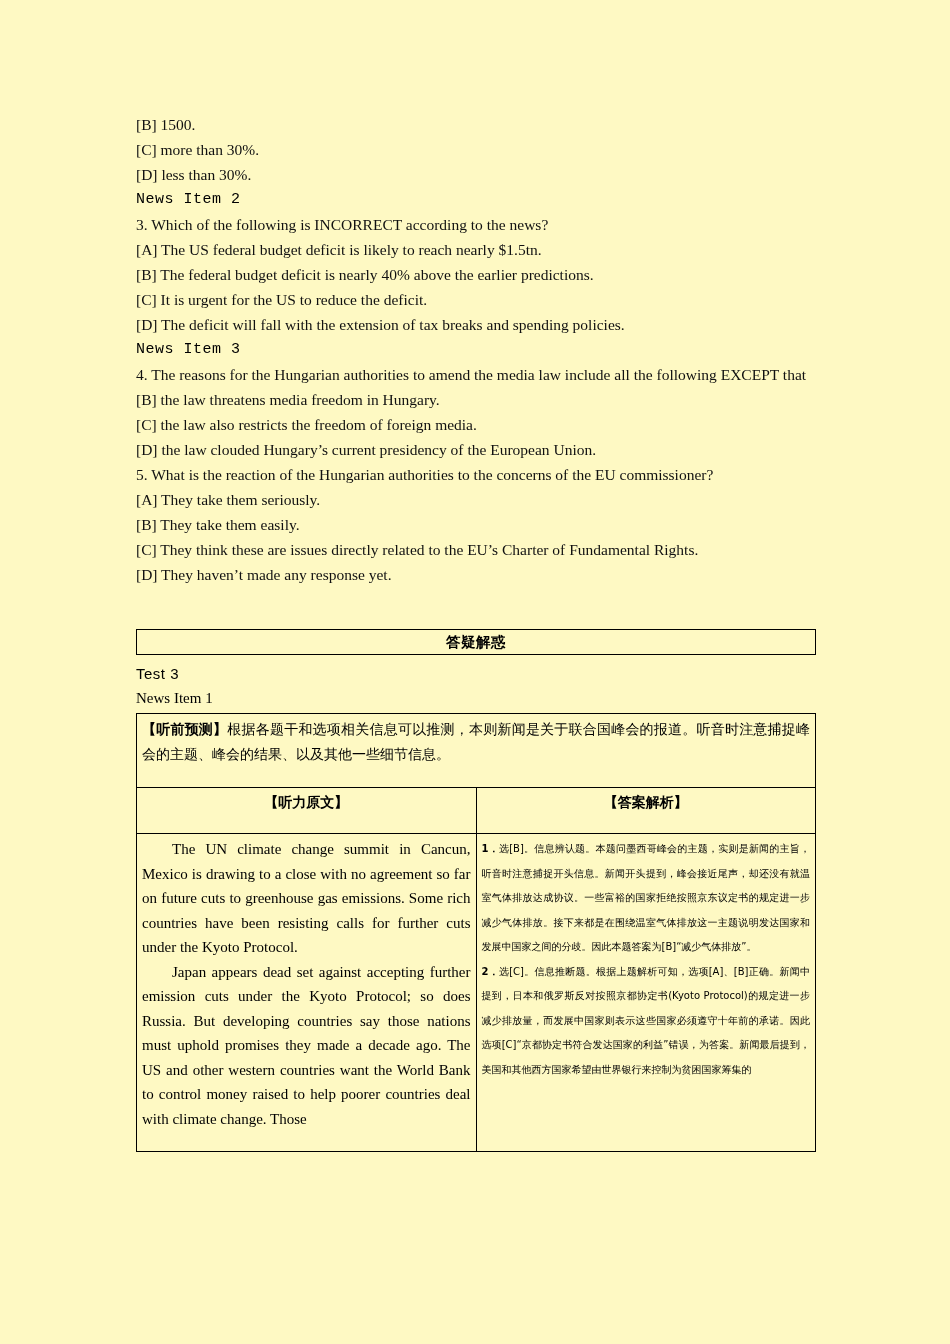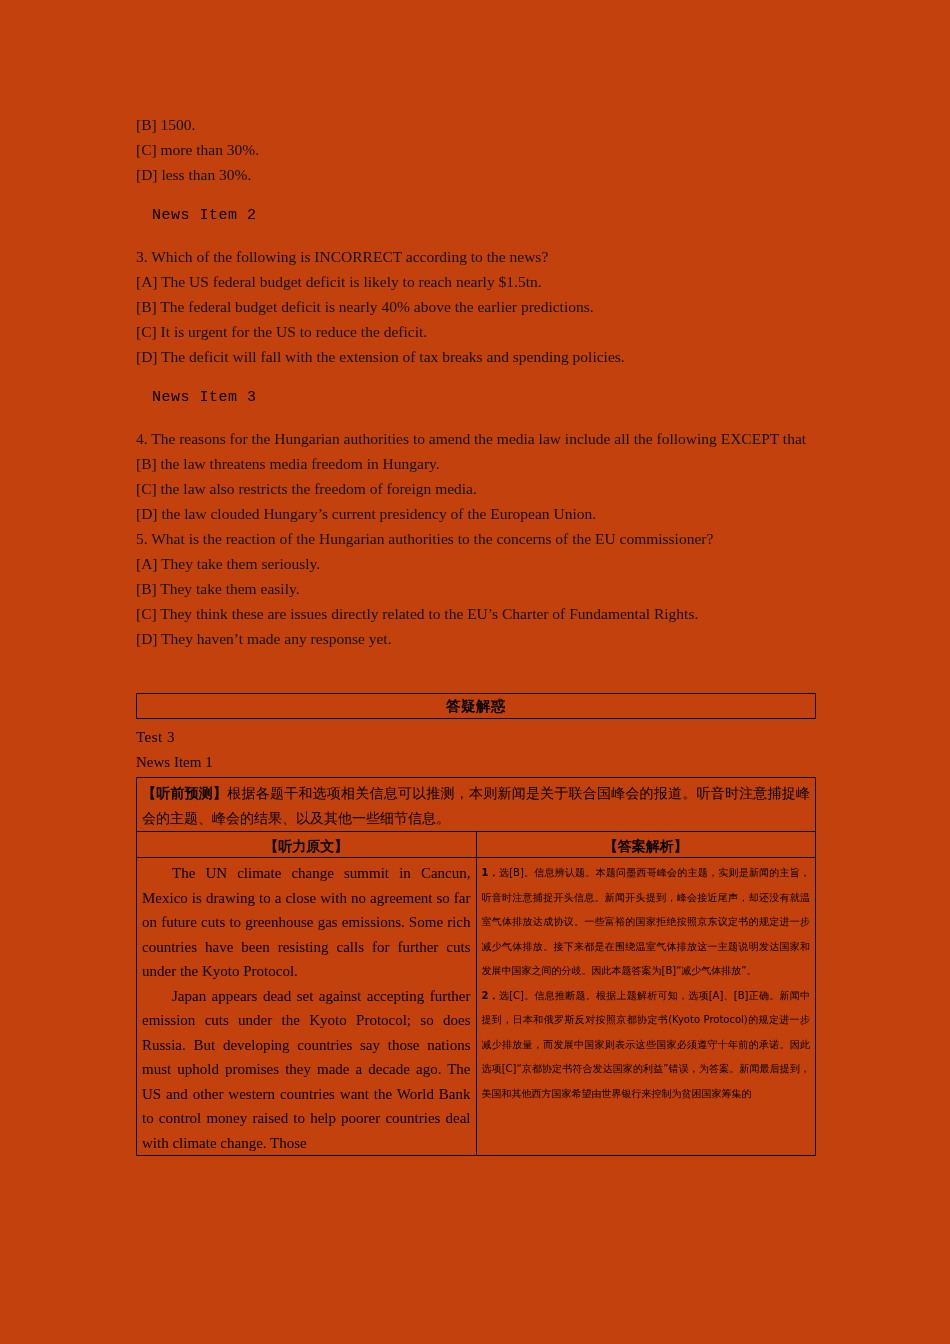--- a/index.html
+++ b/index.html
@@ -11,21 +11,21 @@
     width: 950px;
     height: 1344px;
     font-family: "Liberation Serif", "DejaVu Serif", serif;
     color: #000000;
     overflow: hidden;
   }
   .page {
     position: relative;
     width: 950px;
     height: 1344px;
-    background: #c2410c;
+    background: #fef9c3;
   }
   .content {
     position: absolute;
     left: 136px;
     top: 112px;
     width: 680px;
   }
 
   
   .qline {
@@ -36,39 +36,39 @@
     text-justify: inter-word;
     margin: 0;
     color: #111;
   }
   .qline.nojust { text-align: left; }
   .news-head {
     font-family: "Liberation Mono", "DejaVu Sans Mono", monospace;
     font-size: 15px;
     line-height: 25px;
     letter-spacing: 0.5px;
-    margin: 16px;
+    margin: 0;
     color: #000;
   }
 
   
   .banner {
     margin-top: 42px;
     border: 1px solid #000;
     height: 24px;
     line-height: 24px;
     text-align: center;
     font-family: "DejaVu Sans", sans-serif;
     font-weight: bold;
     font-size: 14.5px;
     letter-spacing: 0.5px;
   }
 
   .test-head {
-    font-family: Liberation Serif, serif;
+    font-family: Liberation Sans, sans-serif;
     font-size: 15px;
     line-height: 25px;
     letter-spacing: 0.5px;
     margin-top: 6px;
   }
   .subhead {
     font-family: "Liberation Serif", "DejaVu Serif", serif;
     font-size: 15px;
     line-height: 24px;
   }
@@ -76,21 +76,21 @@
   
   table.answer-table {
     border-collapse: collapse;
     width: 680px;
     margin-top: 3px;
     table-layout: fixed;
   }
   table.answer-table td {
     border: 1px solid #000;
     vertical-align: top;
-    padding: 3px 5px 0 5px;
+    padding: 3px 5px 20px 5px;
   }
   .predict-cell {
     font-family: "DejaVu Sans", sans-serif;
     font-size: 14px;
     line-height: 25px;
     text-align: justify;
     text-justify: inter-ideograph;
   }
   .predict-cell .lbl {
     font-weight: bold;

